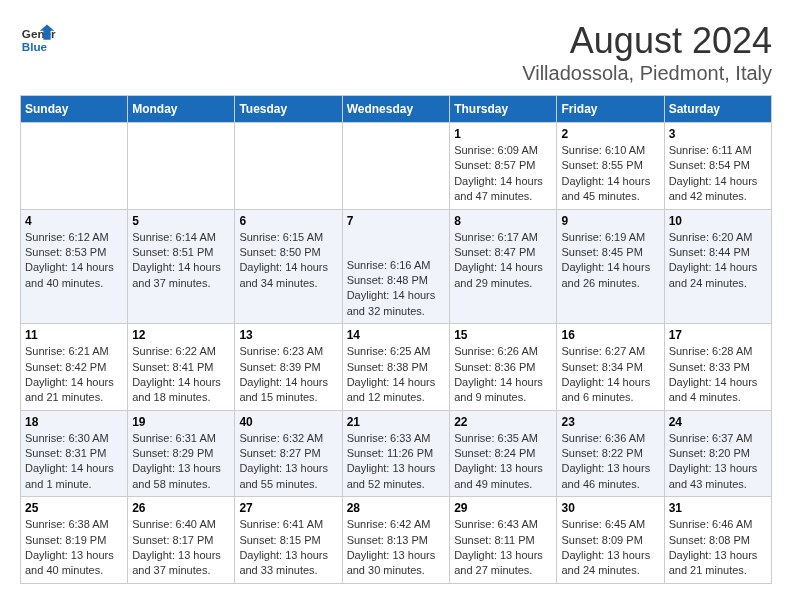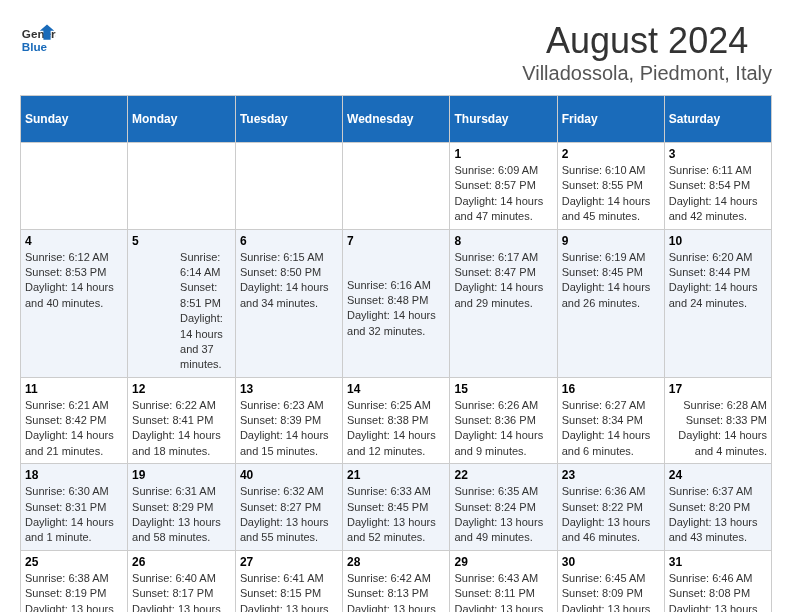--- a/index.html
+++ b/index.html
@@ -19,40 +19,40 @@
     .logo {
       display: flex;
       align-items: center;
       gap: 4px;
     }
     .logo-icon {
       width: 36px;
       height: 36px;
     }
     .title-block {
-      text-align: center;
+      text-align: right;
     }
     .month-title {
       font-size: 36px;
       font-weight: normal;
       color: #333;
     }
     .location {
       font-size: 20px;
       color: #555;
     }
     table {
       width: 100%;
       border-collapse: collapse;
       font-size: 11px;
     }
     thead tr th {
       background-color: #1a6bba;
       color: #fff;
-      padding: 16px 4px;
+      padding: 6px 4px;
       text-align: left;
       font-size: 12px;
       font-weight: bold;
       border: 1px solid #ccc;
     }
     tbody tr td {
       border: 1px solid #ccc;
       vertical-align: top;
       padding: 4px;
       width: 108px;
@@ -131,21 +131,21 @@
       </tr>
       <tr>
         <td>
           <span class="day-num">4</span>
           <div class="day-info" style="white-space: pre-line;">Sunrise: 6:12 AM
 Sunset: 8:53 PM
 Daylight: 14 hours and 40 minutes.</div>
         </td>
         <td>
           <span class="day-num">5</span>
-          <div class="day-info" style="white-space: pre-line; margin-left: 48px;">Sunrise: 6:14 AM
+          <div class="day-info" style="white-space: pre-line;">Sunrise: 6:14 AM
 Sunset: 8:51 PM
 Daylight: 14 hours and 37 minutes.</div>
         </td>
         <td>
           <span class="day-num">6</span>
           <div class="day-info" style="white-space: pre-line;">Sunrise: 6:15 AM
 Sunset: 8:50 PM
 Daylight: 14 hours and 34 minutes.</div>
         </td>
         <td>
@@ -205,21 +205,21 @@
 Daylight: 14 hours and 9 minutes.</div>
         </td>
         <td>
           <span class="day-num">16</span>
           <div class="day-info" style="white-space: pre-line;">Sunrise: 6:27 AM
 Sunset: 8:34 PM
 Daylight: 14 hours and 6 minutes.</div>
         </td>
         <td>
           <span class="day-num">17</span>
-          <div class="day-info" style="white-space: pre-line; text-align: right;">Sunrise: 6:28 AM
+          <div class="day-info" style="white-space: pre-line;">Sunrise: 6:28 AM
 Sunset: 8:33 PM
 Daylight: 14 hours and 4 minutes.</div>
         </td>
       </tr>
       <tr>
         <td>
           <span class="day-num">18</span>
           <div class="day-info" style="white-space: pre-line;">Sunrise: 6:30 AM
 Sunset: 8:31 PM
 Daylight: 14 hours and 1 minute.</div>
@@ -232,21 +232,21 @@
         </td>
         <td>
           <span class="day-num">40</span>
           <div class="day-info" style="white-space: pre-line;">Sunrise: 6:32 AM
 Sunset: 8:27 PM
 Daylight: 13 hours and 55 minutes.</div>
         </td>
         <td>
           <span class="day-num">21</span>
           <div class="day-info" style="white-space: pre-line;">Sunrise: 6:33 AM
-Sunset: 8:45 PM
+Sunset: 11:26 PM
 Daylight: 13 hours and 52 minutes.</div>
         </td>
         <td>
           <span class="day-num">22</span>
           <div class="day-info" style="white-space: pre-line;">Sunrise: 6:35 AM
 Sunset: 8:24 PM
 Daylight: 13 hours and 49 minutes.</div>
         </td>
         <td>
           <span class="day-num">23</span>

